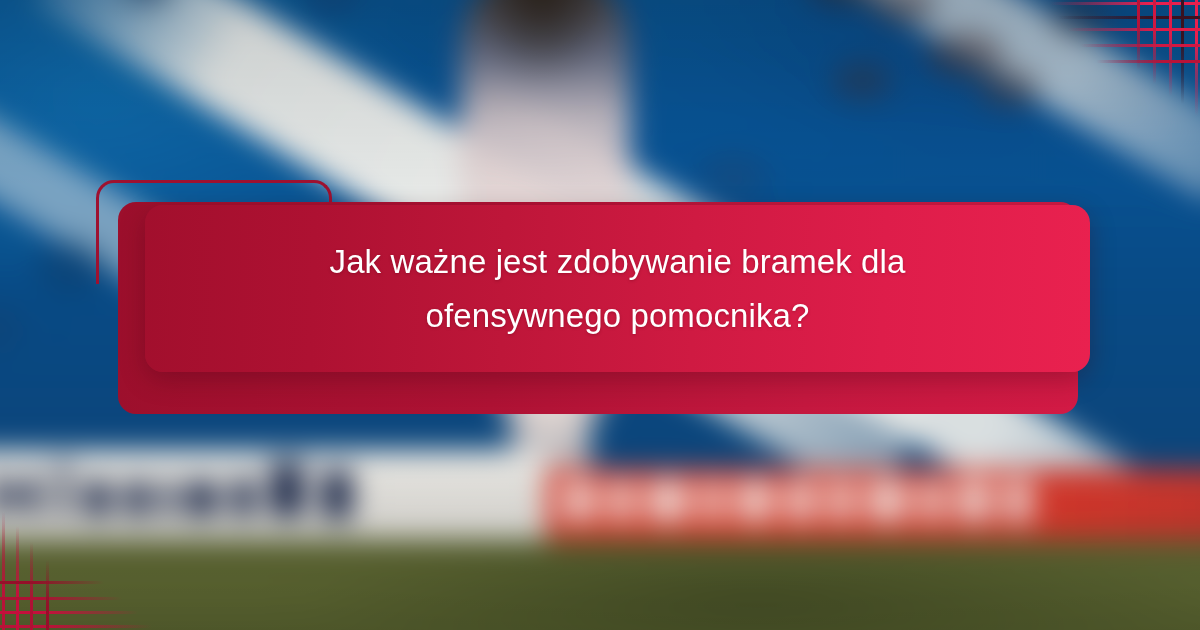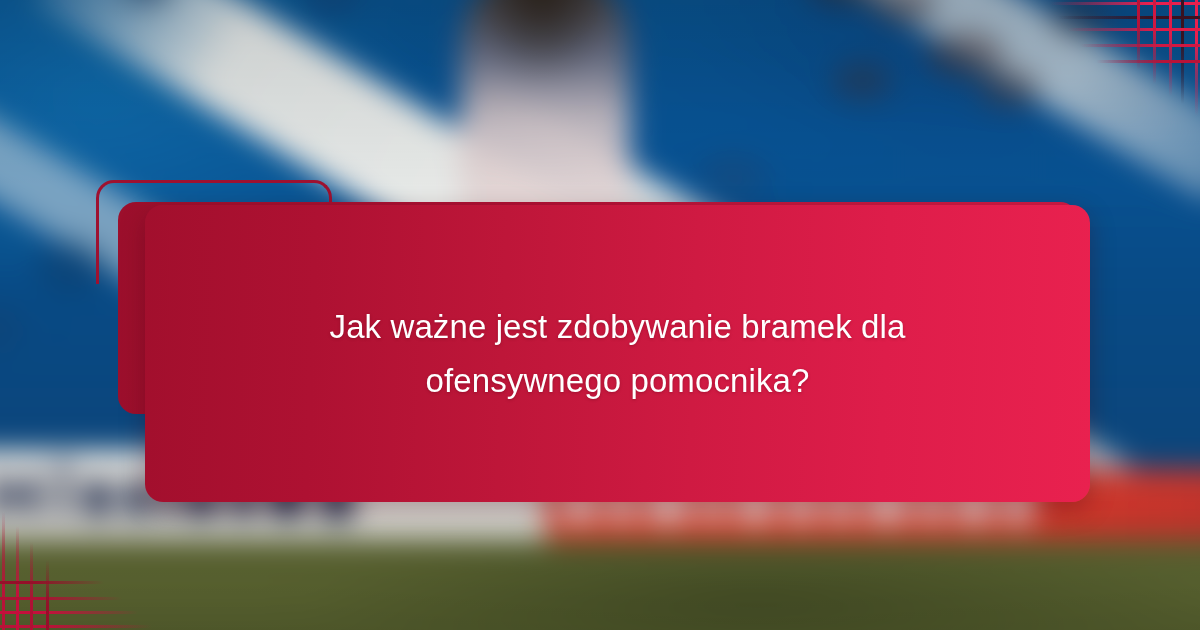--- a/index.html
+++ b/index.html
@@ -134,21 +134,21 @@
 
   
   .card-back {
     position: absolute; left: 22px; top: 22px; width: 960px; height: 212px;
     border-radius: 18px;
     background: linear-gradient(95deg, #9C0F2C 0%, #AE1234 40%, #C4183F 72%, #D21A45 100%);
   }
 
   
   .card-main {
-    position: absolute; left: 49px; top: 25px; width: 945px; height: 297px;
+    position: absolute; left: 49px; top: 25px; width: 945px; height: 167px;
     border-radius: 18px;
     background: linear-gradient(92deg,
         #A20F2D 0%,
         #AE1132 18%,
         #BE1639 38%,
         #CF1A42 58%,
         #DE1D4A 78%,
         #E9214F 100%);
     box-shadow: 0 8px 26px rgba(60,0,16,.30);
     display: flex;

